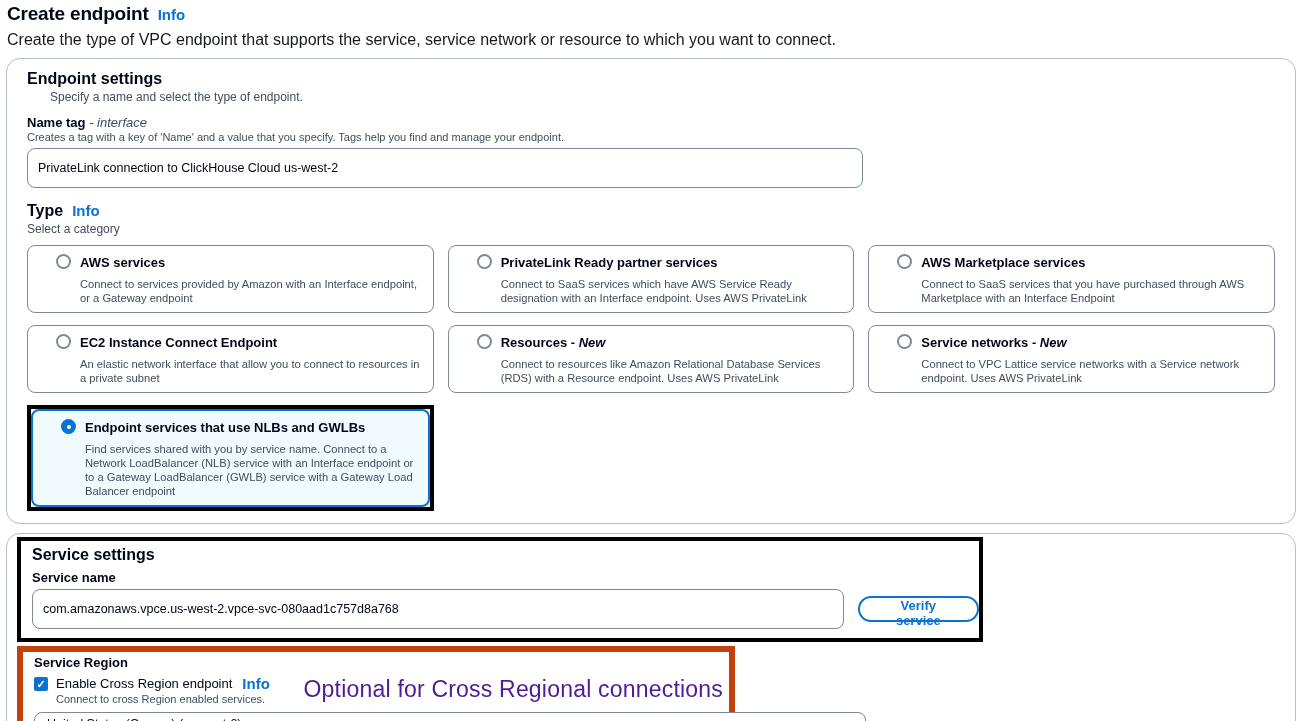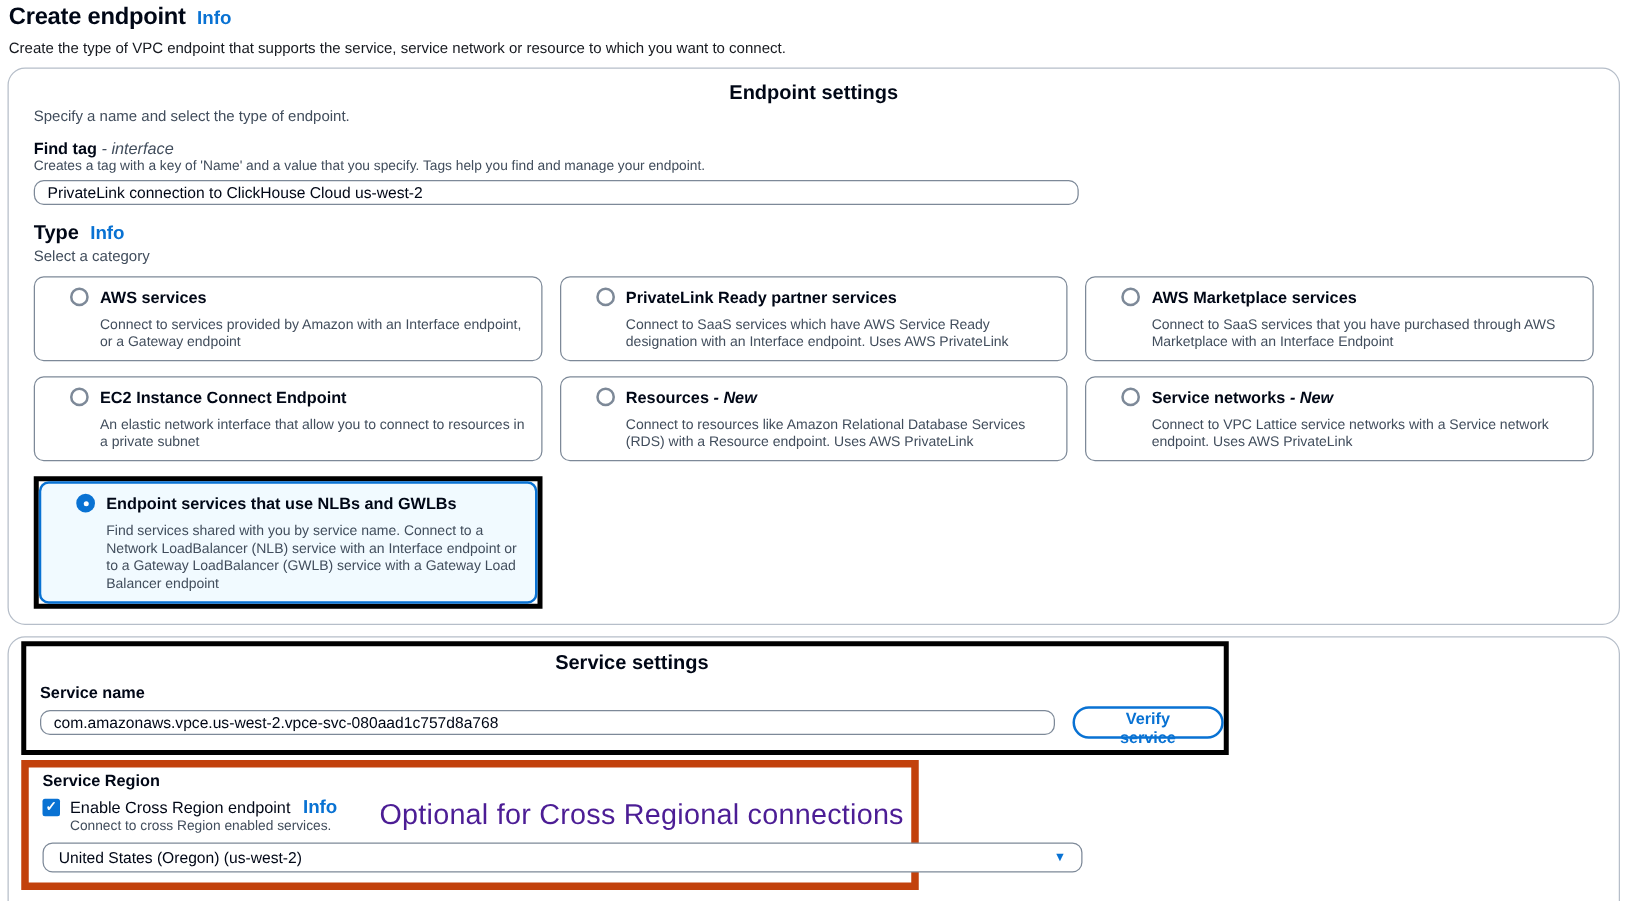--- a/index.html
+++ b/index.html
@@ -4,33 +4,33 @@
 <style>
   * { box-sizing: border-box; margin: 0; padding: 0; }
   html,body { width: 1304px; height: 721px; overflow: hidden; background: #fff;
     font-family: "Liberation Sans", sans-serif; color: #000716; }
   .page { padding: 3px 8px 0 6px; }
 
   
   .page-header { padding-left: 1px; }
   h1 { display: inline; font-size: 19px; font-weight: 700; letter-spacing: -0.2px; }
   .info-link { color: #0972d3; font-size: 15px; font-weight: 700; margin-left: 9px; cursor: pointer; }
-  .page-sub { font-size: 12px; color: #16191f; margin-top: 6px; }
+  .page-sub { font-size: 16px; color: #16191f; margin-top: 6px; }
 
   
   .card { background: #fff; border: 1px solid #b6bec9; border-radius: 14px; margin-top: 9px; }
   .card1 { padding: 11px 20px 12px 20px; }
   .card2 { padding: 0 20px 12px 10px; }
-  h2 { font-size: 16px; font-weight: 700; text-align: center; }
-  .sec-desc { font-size: 12px; color: #414d5c; margin-top: 2px; }
+  h2 { font-size: 16px; font-weight: 700; }
+  .sec-desc { font-size: 12px; color: #414d5c; margin-top: 2px; margin-left: 23px; }
 
   .field-label { font-size: 13px; font-weight: 700; margin-top: 11px; }
   .optional { font-weight: 400; font-style: italic; color: #414d5c; }
   .field-help { font-size: 11px; color: #414d5c; margin-top: 1px; }
-  .text-input { display: block; width: 836px; height: 20px; border: 1px solid #7d8998;
+  .text-input { display: block; width: 836px; height: 40px; border: 1px solid #7d8998;
     border-radius: 8px; padding: 0 10px; font-size: 12.5px; color: #000716; margin-top: 5px;
     font-family: "Liberation Sans", sans-serif; background: #fff; }
 
   .type-head { margin-top: 14px; }
   .type-head h2 { display: inline; }
   .cat-label { font-size: 12px; color: #414d5c; margin-top: 2px; }
 
   
   .tile-grid { display: grid; grid-template-columns: repeat(3, 1fr); gap: 12px 14px; margin-top: 9px; }
   .tile { display: flex; gap: 9px; border: 1px solid #7d8998; border-radius: 8px;
@@ -82,21 +82,21 @@
 
   <div class="page-header">
     <h1>Create endpoint</h1><span class="info-link">Info</span>
     <div class="page-sub">Create the type of VPC endpoint that supports the service, service network or resource to which you want to connect.</div>
   </div>
 
   <div class="card card1">
     <h2>Endpoint settings</h2>
     <div class="sec-desc">Specify a name and select the type of endpoint.</div>
 
-    <div class="field-label"><span>Find tag</span>
+    <div class="field-label"><span>Name tag</span>
       <span class="optional">- interface</span></div>
     <div class="field-help">Creates a tag with a key of 'Name' and a value that you specify. Tags help you find and manage your endpoint.</div>
     <input class="text-input" type="text" value="PrivateLink connection to ClickHouse Cloud us-west-2" style="">
 
     <div class="type-head">
       <h2>Type</h2><span class="info-link">Info</span>
       <div class="cat-label">Select a category</div>
     </div>
 
     <div class="tile-grid">

